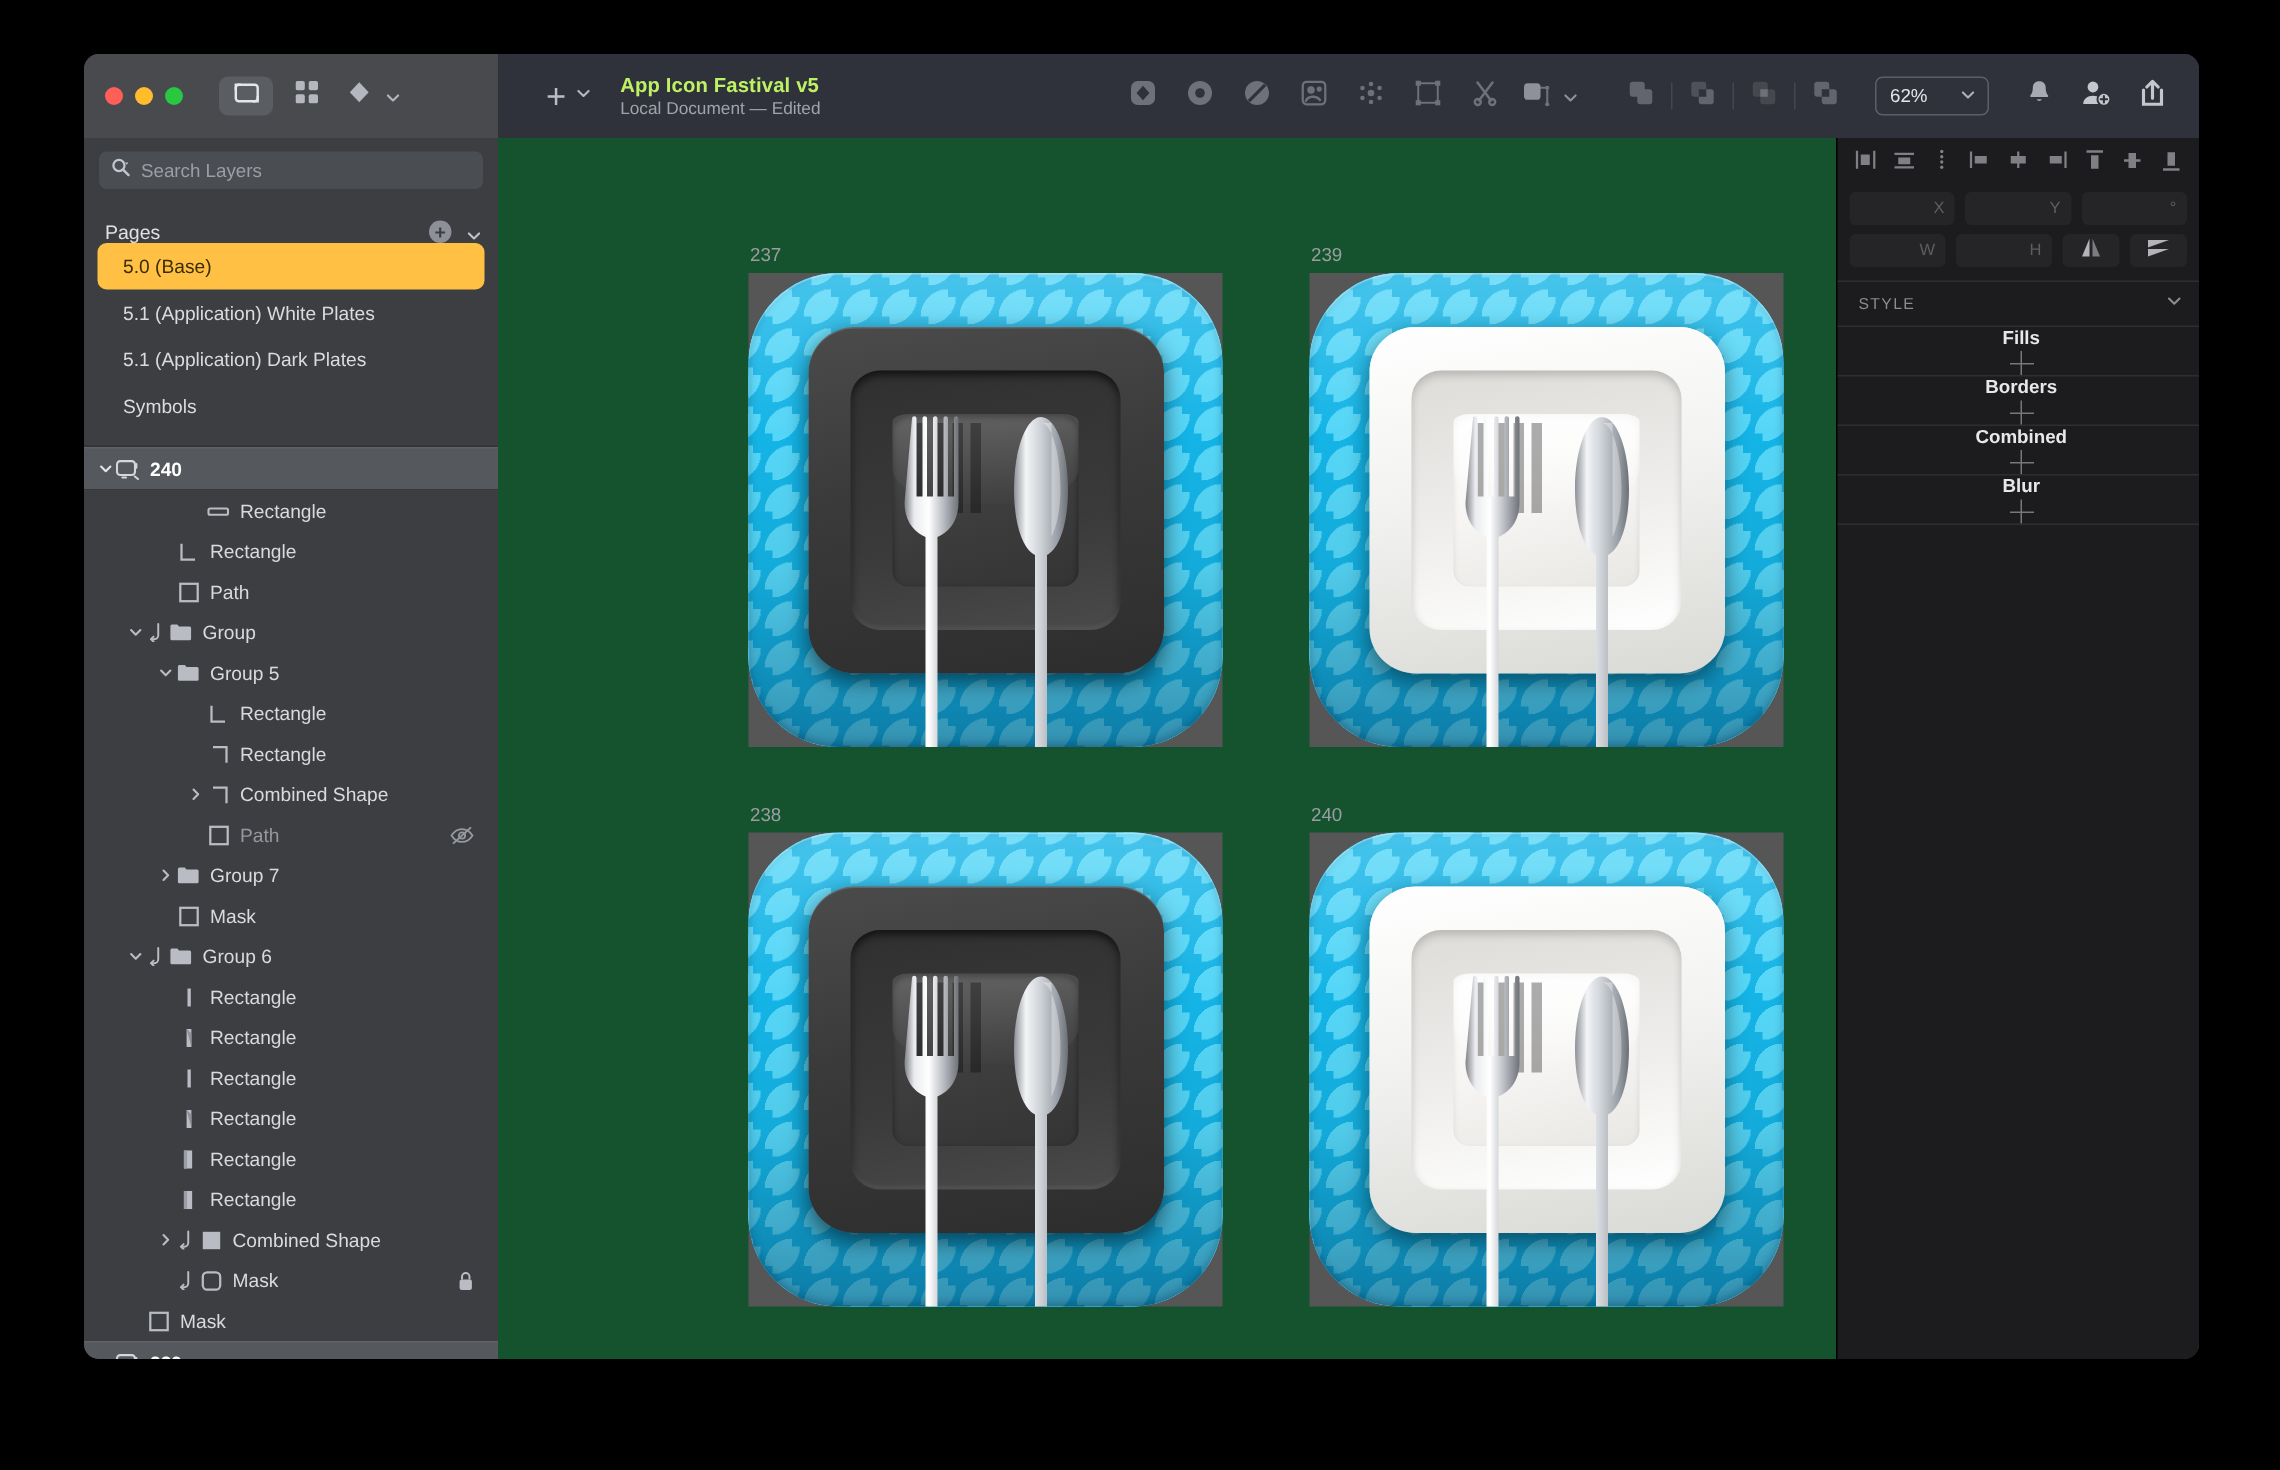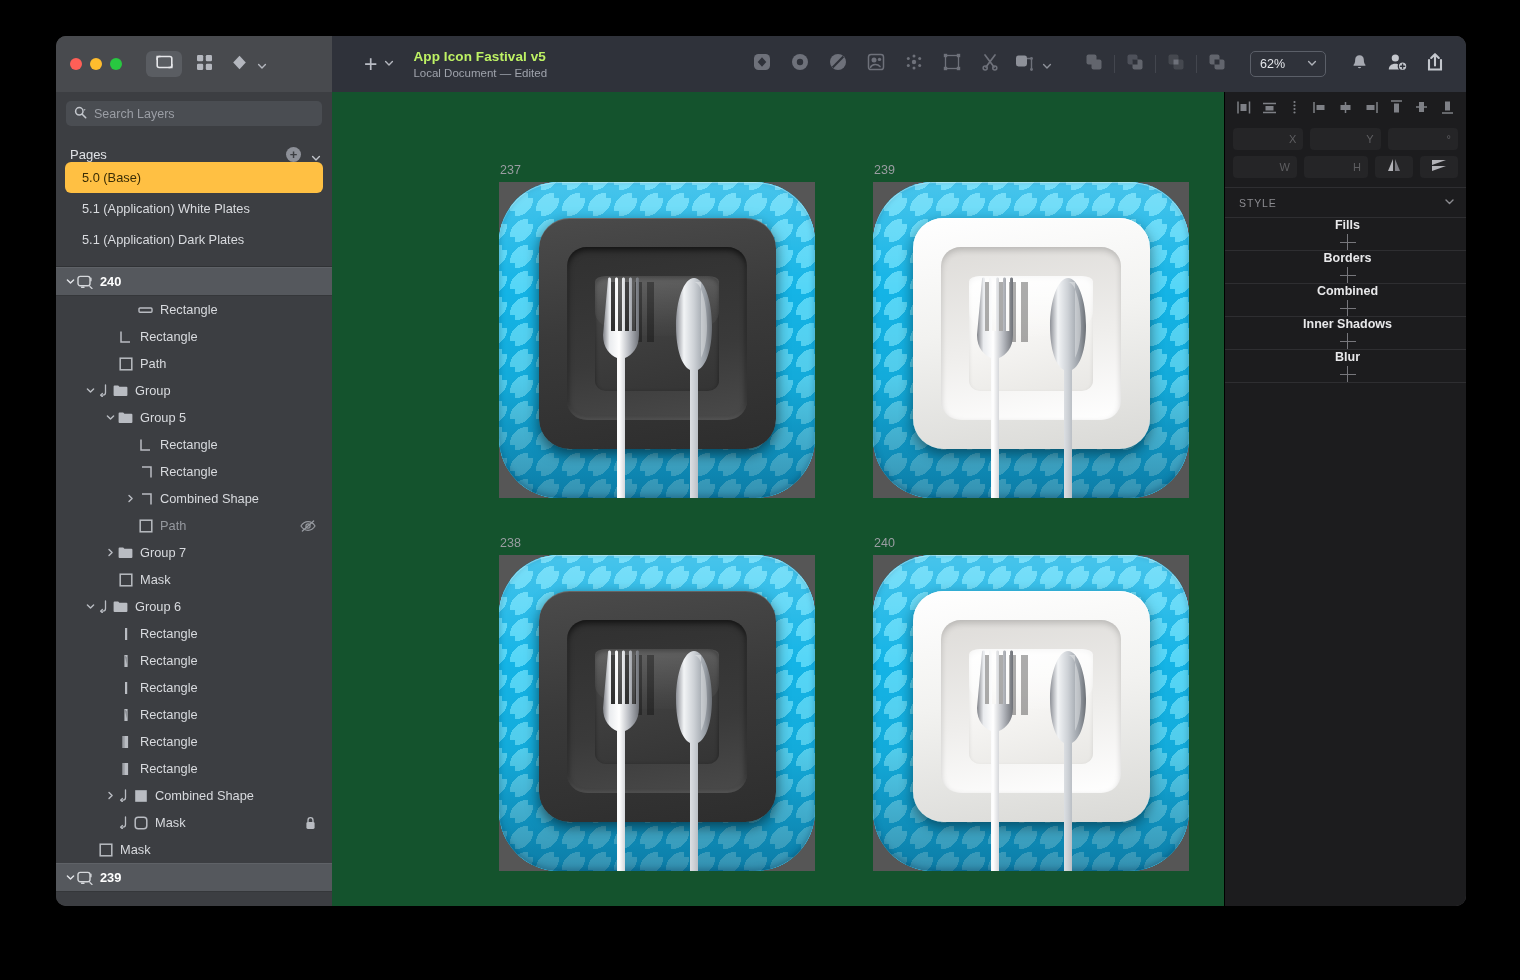--- a/index.html
+++ b/index.html
@@ -399,20 +399,23 @@
 
     <div class="pages" id="pages-list">
           <div class="page sel">
             <span>5.0 (Base)</span>
           </div>
           <div class="page">
             <span>5.1 (Application) White Plates</span>
           </div>
           <div class="page">
             <span>5.1 (Application) Dark Plates</span>
+          </div>
+          <div class="page">
+            <span>Symbols</span>
           </div>
         </div>
 
     <div class="splitline"></div>
 
     <div class="layers" id="layers-list">
           <div class="lrow art">
             <span class="disc" style="margin-left: 8px;">
               <svg width="11" height="11" viewBox="0 0 11 11">
                 <path d="M2.4 4 5.5 7.1 8.6 4" stroke="#e3e5e9" stroke-width="1.4" fill="none" stroke-linecap="round" stroke-linejoin="round"></path>
@@ -985,24 +988,20 @@
           </div>
           <div class="strow">
             <span class="nm">Borders</span>
             <span class="addplus"></span>
           </div>
           <div class="strow">
             <span class="nm">Combined</span>
             <span class="addplus"></span>
           </div>
           <div class="strow">
-            <span class="nm">Inner Shadows</span>
-            <span class="addplus"></span>
-          </div>
-          <div class="strow">
             <span class="nm">Blur</span>
             <span class="addplus"></span>
           </div>
         </div>
   </div>
 
 </div>
 </div>
 
 </body></html>

